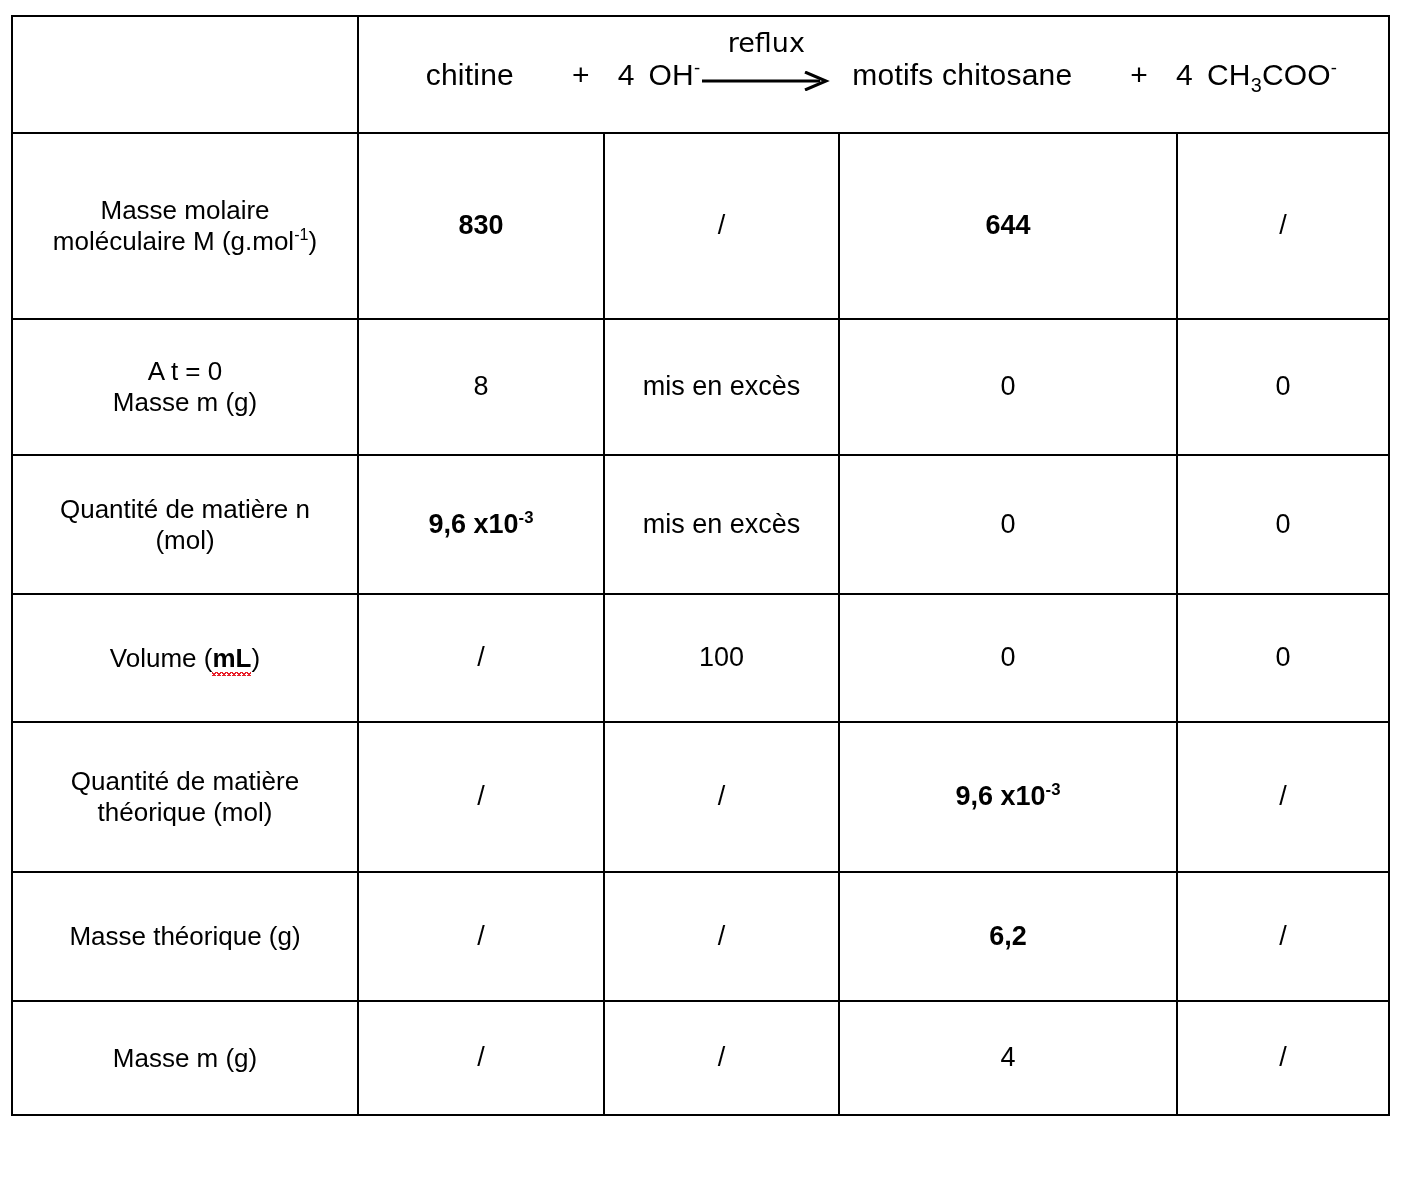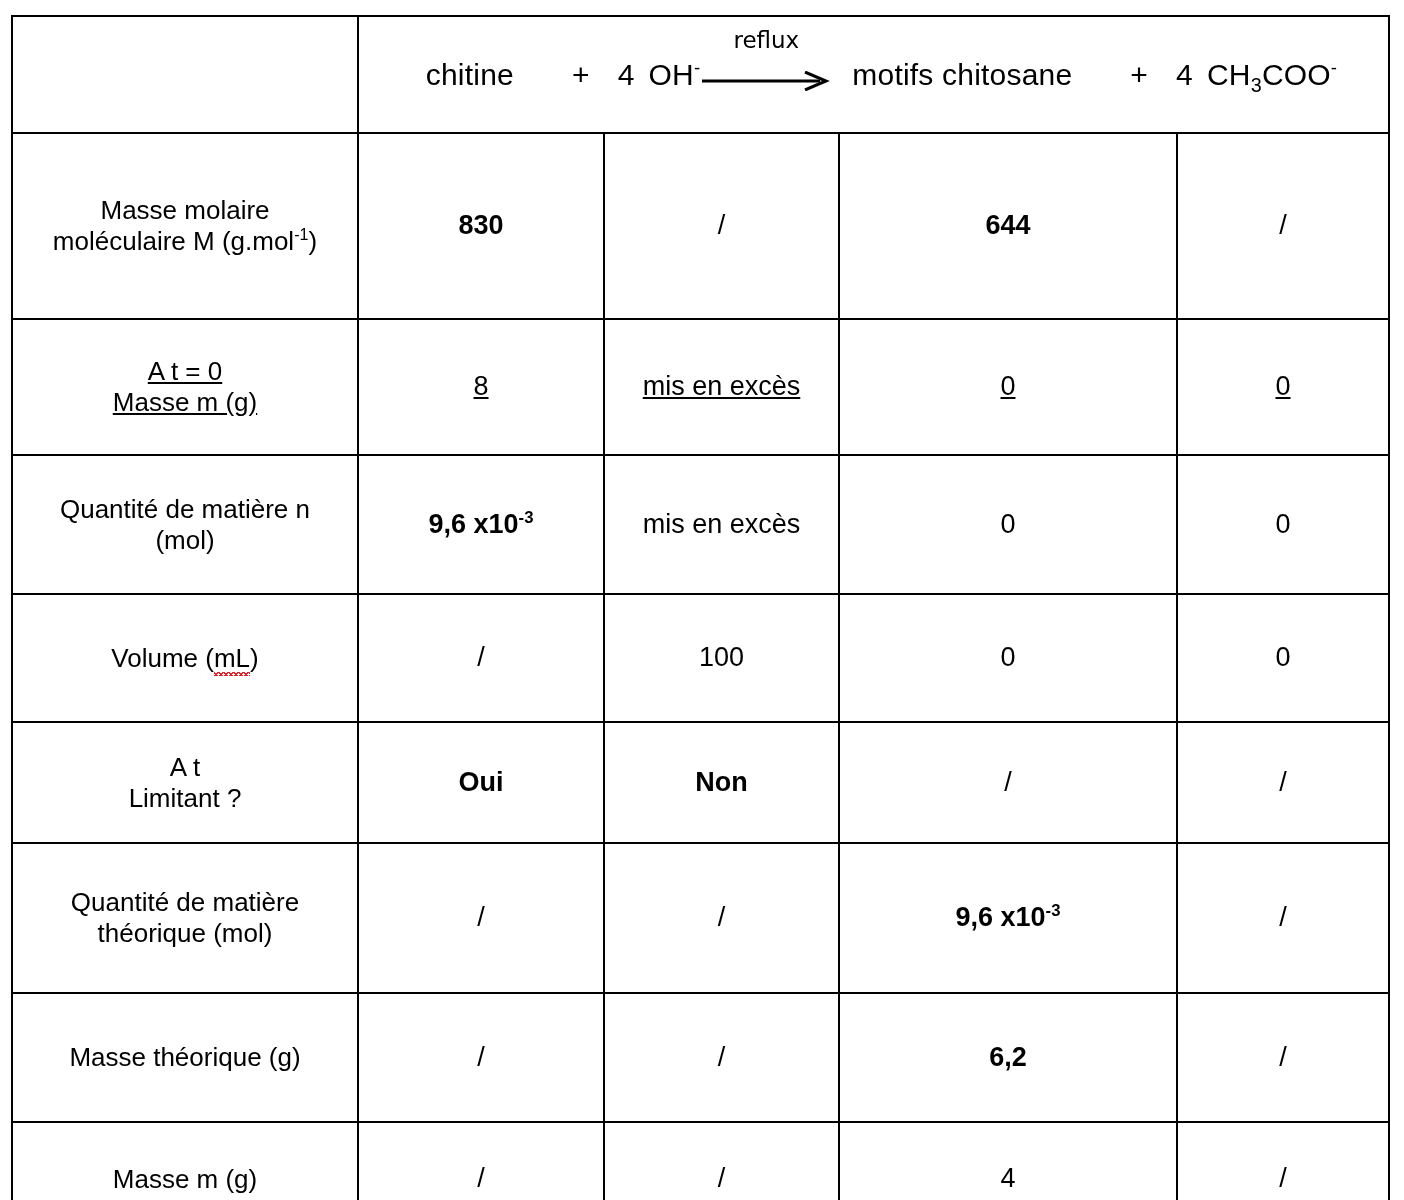--- a/index.html
+++ b/index.html
@@ -78,52 +78,53 @@
     height: 44px;
     margin: 0 6px 0 2px;
     vertical-align: middle;
   }
   .arrow-label {
     position: absolute;
     left: 0;
     right: 0;
     top: -26px;
     text-align: center;
-    font-size: 23px;
+    font-size: 27px;
     font-family: "DejaVu Sans", sans-serif;
     letter-spacing: 0px;
   }
   .arrow-svg {
     position: absolute;
     left: 0;
     bottom: 6px;
   }
 
   
   tr.r-molar td      { height: 180px; }
-  tr.r-t0 td         { height: 130px; text-decoration: underline; }
+  tr.r-t0 td         { height: 130px; }
   tr.r-quantity td   { height: 133px; }
   tr.r-volume td     { height: 122px; }
   tr.r-limiting td   { height: 115px; }
   tr.r-ntheo td      { height: 144px; }
   tr.r-mtheo td      { height: 123px; border-radius: 8px; }
   tr.r-mass td       { height: 108px; }
 
   td.label-cell {
     font-size: 27px;
     line-height: 1.2;
   }
   .value-bold { font-weight: bold; font-size: 27px; margin-top: 13px; }
   .value-plain { font-weight: normal; font-size: 27px; }
   .slash { font-weight: normal; font-size: 27px; }
 
   
   .spellerr {
     position: relative;
     display: inline-block;
+    font-weight: bold;
   }
   .spellerr::after {
     content: "";
     position: absolute;
     left: 0;
     right: 0;
     bottom: -3px;
     height: 4px;
     background-image:
       linear-gradient(45deg, transparent 40%, #e8202a 40%, #e8202a 60%, transparent 60%),
@@ -240,38 +241,20 @@
           <span class="value-plain">100</span>
         </td>
         <td>
           <span class="value-plain">0</span>
         </td>
         <td>
           <span class="value-plain">0</span>
         </td>
       </tr>
 
-      <tr class="r-limiting">
-        <td class="label-cell">
-          <span>A t</span><br>
-          <span>Limitant ?</span>
-        </td>
-        <td>
-          <span class="value-bold">Oui</span>
-        </td>
-        <td>
-          <span class="value-bold">Non</span>
-        </td>
-        <td>
-          <span class="slash">/</span>
-        </td>
-        <td>
-          <span class="slash">/</span>
-        </td>
-      </tr>
 
       <tr class="r-ntheo">
         <td class="label-cell">
           <span>Quantité de matière</span><br>
           <span>théorique (mol)</span>
         </td>
         <td>
           <span class="slash">/</span>
         </td>
         <td>

